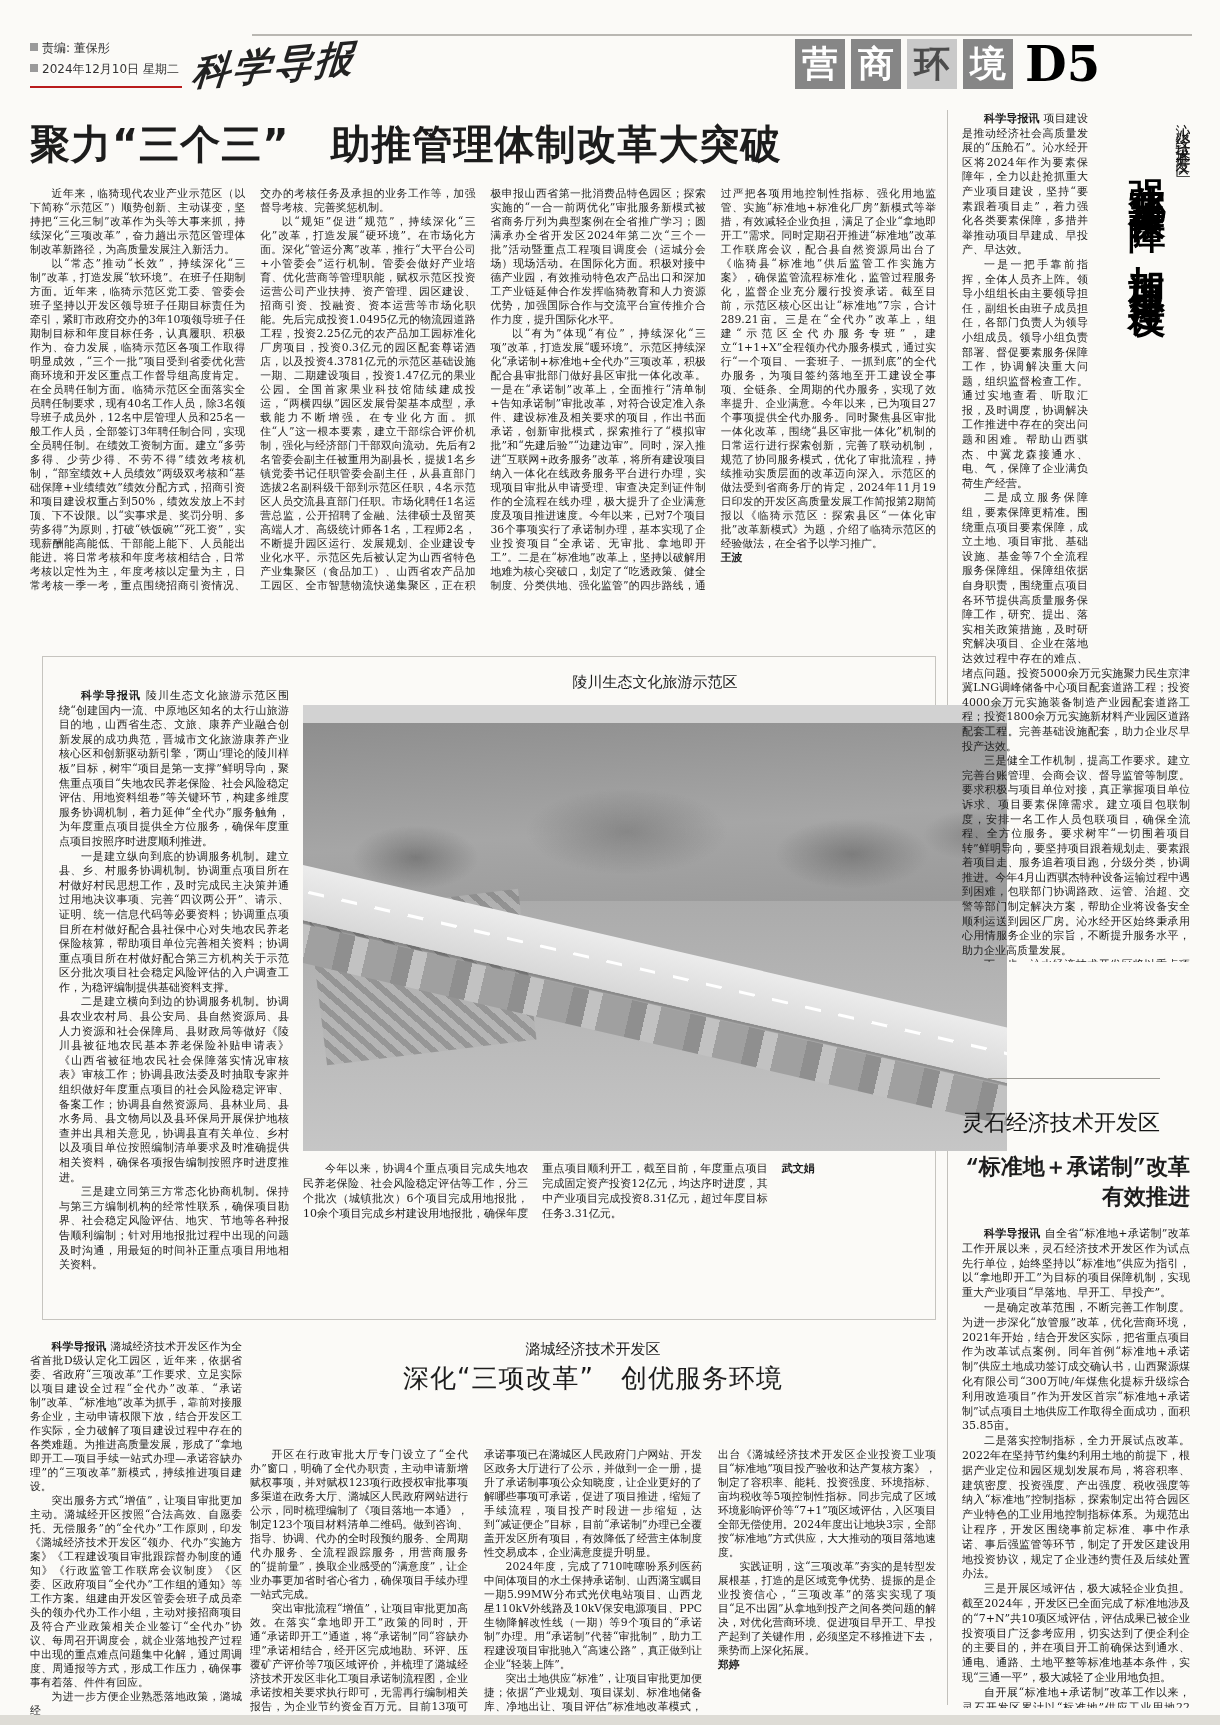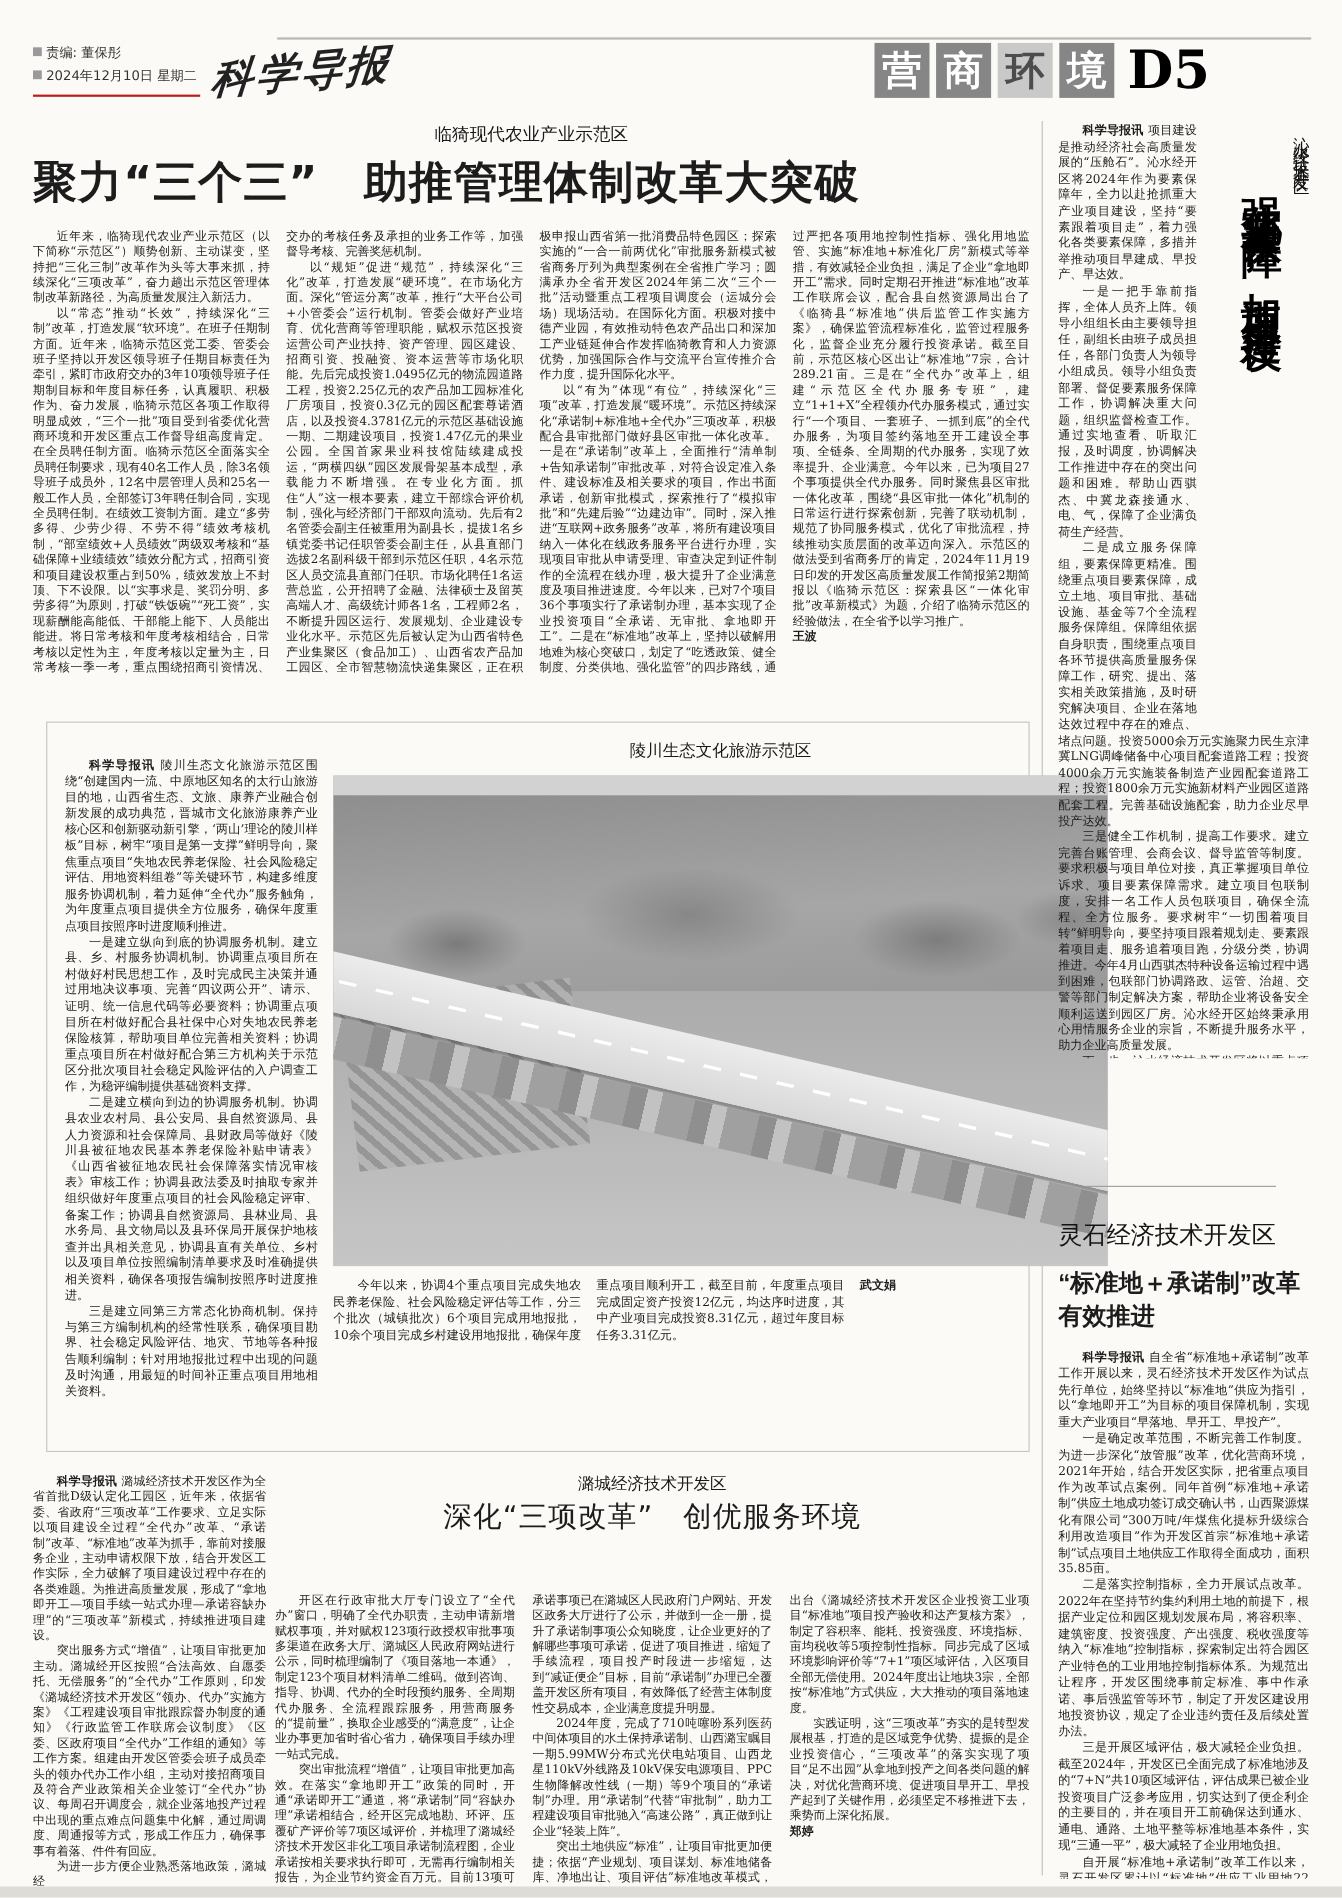--- a/index.html
+++ b/index.html
@@ -66,21 +66,21 @@
   .qs-float{float:right;width:94px;height:552px;margin-left:8px;display:flex;justify-content:flex-end;}
   .qs-title{writing-mode:vertical-rl;font-size:37px;font-weight:900;letter-spacing:7px;line-height:46px;
             font-family:"DejaVu Sans","Liberation Sans",sans-serif;padding-top:38px;color:#000;}
   .qs-kicker{writing-mode:vertical-rl;font-size:15px;letter-spacing:5px;margin-left:6px;
              font-family:"DejaVu Sans","Liberation Sans",sans-serif;color:#111;}
   .sb-div{position:absolute;left:988px;top:1078px;width:172px;height:1px;background:#9d9b96;}
 
   
   .ls{position:absolute;left:962px;top:1108px;width:228px;height:600px;overflow:hidden;}
   .ls-kicker{font-size:22px;font-family:"DejaVu Sans","Liberation Sans",sans-serif;color:#141414;margin-left:0;}
-  .ls-head{text-align:left;font-size:22px;font-weight:900;font-family:Liberation Sans, sans-serif;
+  .ls-head{text-align:right;font-size:22px;font-weight:900;font-family:Liberation Mono, monospace;
            margin:14px 0 15px;}
   .ls-body{font-size:11px;line-height:14.8px;text-align:justify;}
 
   
   .lc-col1{position:absolute;left:30px;top:1340px;width:212px;height:378px;overflow:hidden;
            font-size:10.8px;line-height:14px;text-align:justify;}
   .lc-headwrap{position:absolute;left:250px;top:1340px;width:686px;text-align:center;}
   .lc-headwrap .kicker{font-size:15px;}
   .lc-head{font-size:26px;font-weight:400;font-family:"DejaVu Sans","Liberation Sans",sans-serif;margin-top:2px;letter-spacing:1px;}
   .lc-body{position:absolute;left:250px;top:1448px;width:686px;height:266px;overflow:hidden;
@@ -103,21 +103,20 @@
     <div class="ebox">营</div>
     <div class="ebox">商</div>
     <div class="ebox light">环</div>
     <div class="ebox">境</div>
     <div class="pagenum">D5</div>
   </div>
 
   <div class="vrule"></div>
 
   <div class="a1">
-    <div class="kicker">临猗现代农业产业示范区</div>
     <div class="a1-head">聚力“三个三”　助推管理体制改革大突破</div>
     <div class="a1-body">
       <div>
           <p class="para">近年来，临猗现代农业产业示范区（以下简称“示范区”）顺势创新、主动谋变，坚持把“三化三制”改革作为头等大事来抓，持续深化“三项改革”，奋力趟出示范区管理体制改革新路径，为高质量发展注入新活力。</p>
           <p class="para">以“常态”推动“长效”，持续深化“三制”改革，打造发展“软环境”。在班子任期制方面。近年来，临猗示范区党工委、管委会班子坚持以开发区领导班子任期目标责任为牵引，紧盯市政府交办的3年10项领导班子任期制目标和年度目标任务，认真履职、积极作为、奋力发展，临猗示范区各项工作取得明显成效，“三个一批”项目受到省委优化营商环境和开发区重点工作督导组高度肯定。在全员聘任制方面。临猗示范区全面落实全员聘任制要求，现有40名工作人员，除3名领导班子成员外，12名中层管理人员和25名一般工作人员，全部签订3年聘任制合同，实现全员聘任制。在绩效工资制方面。建立“多劳多得、少劳少得、不劳不得”绩效考核机制，“部室绩效+人员绩效”两级双考核和“基础保障+业绩绩效”绩效分配方式，招商引资和项目建设权重占到50%，绩效发放上不封顶、下不设限。以“实事求是、奖罚分明、多劳多得”为原则，打破“铁饭碗”“死工资”，实现薪酬能高能低、干部能上能下、人员能出能进。将日常考核和年度考核相结合，日常考核以定性为主，年度考核以定量为主，日常考核一季一考，重点围绕招商引资情况、交办的考核任务及承担的业务工作等，加强督导考核、完善奖惩机制。</p>
           <p class="para">以“规矩”促进“规范”，持续深化“三化”改革，打造发展“硬环境”。在市场化方面。深化“管运分离”改革，推行“大平台公司+小管委会”运行机制。管委会做好产业培育、优化营商等管理职能，赋权示范区投资运营公司产业扶持、资产管理、园区建设、招商引资、投融资、资本运营等市场化职能。先后完成投资1.0495亿元的物流园道路工程，投资2.25亿元的农产品加工园标准化厂房项目，投资0.3亿元的园区配套尊诺酒店，以及投资4.3781亿元的示范区基础设施一期、二期建设项目，投资1.47亿元的果业公园。全国首家果业科技馆陆续建成投运，“两横四纵”园区发展骨架基本成型，承载能力不断增强。在专业化方面。抓住“人”这一根本要素，建立干部综合评价机制，强化与经济部门干部双向流动。先后有2名管委会副主任被重用为副县长，提拔1名乡镇党委书记任职管委会副主任，从县直部门选拔2名副科级干部到示范区任职，4名示范区人员交流县直部门任职。市场化聘任1名运营总监，公开招聘了金融、法律硕士及留英高端人才、高级统计师各1名，工程师2名，不断提升园区运行、发展规划、企业建设专业化水平。示范区先后被认定为山西省特色产业集聚区（食品加工）、山西省农产品加工园区、全市智慧物流快递集聚区，正在积极申报山西省第一批消费品特色园区；探索实施的“一合一前两优化”审批服务新模式被省商务厅列为典型案例在全省推广学习；圆满承办全省开发区2024年第二次“三个一批”活动暨重点工程项目调度会（运城分会场）现场活动。在国际化方面。积极对接中德产业园，有效推动特色农产品出口和深加工产业链延伸合作发挥临猗教育和人力资源优势，加强国际合作与交流平台宣传推介合作力度，提升国际化水平。</p>
           <p class="para">以“有为”体现“有位”，持续深化“三项”改革，打造发展“暖环境”。示范区持续深化“承诺制+标准地+全代办”三项改革，积极配合县审批部门做好县区审批一体化改革。一是在“承诺制”改革上，全面推行“清单制+告知承诺制”审批改革，对符合设定准入条件、建设标准及相关要求的项目，作出书面承诺，创新审批模式，探索推行了“模拟审批”和“先建后验”“边建边审”。同时，深入推进“互联网+政务服务”改革，将所有建设项目纳入一体化在线政务服务平台进行办理，实现项目审批从申请受理、审查决定到证件制作的全流程在线办理，极大提升了企业满意度及项目推进速度。今年以来，已对7个项目36个事项实行了承诺制办理，基本实现了企业投资项目“全承诺、无审批、拿地即开工”。二是在“标准地”改革上，坚持以破解用地难为核心突破口，划定了“吃透政策、健全制度、分类供地、强化监管”的四步路线，通过严把各项用地控制性指标、强化用地监管、实施“标准地+标准化厂房”新模式等举措，有效减轻企业负担，满足了企业“拿地即开工”需求。同时定期召开推进“标准地”改革工作联席会议，配合县自然资源局出台了《临猗县“标准地”供后监管工作实施方案》，确保监管流程标准化，监管过程服务化，监督企业充分履行投资承诺。截至目前，示范区核心区出让“标准地”7宗，合计289.21亩。三是在“全代办”改革上，组建“示范区全代办服务专班”，建立“1+1+X”全程领办代办服务模式，通过实行“一个项目、一套班子、一抓到底”的全代办服务，为项目签约落地至开工建设全事项、全链条、全周期的代办服务，实现了效率提升、企业满意。今年以来，已为项目27个事项提供全代办服务。同时聚焦县区审批一体化改革，围绕“县区审批一体化”机制的日常运行进行探索创新，完善了联动机制，规范了协同服务模式，优化了审批流程，持续推动实质层面的改革迈向深入。示范区的做法受到省商务厅的肯定，2024年11月19日印发的开发区高质量发展工作简报第2期简报以《临猗示范区：探索县区“一体化审批”改革新模式》为题，介绍了临猗示范区的经验做法，在全省予以学习推广。</p>
         </div>
       <div class="byline">王波</div>
     </div>

